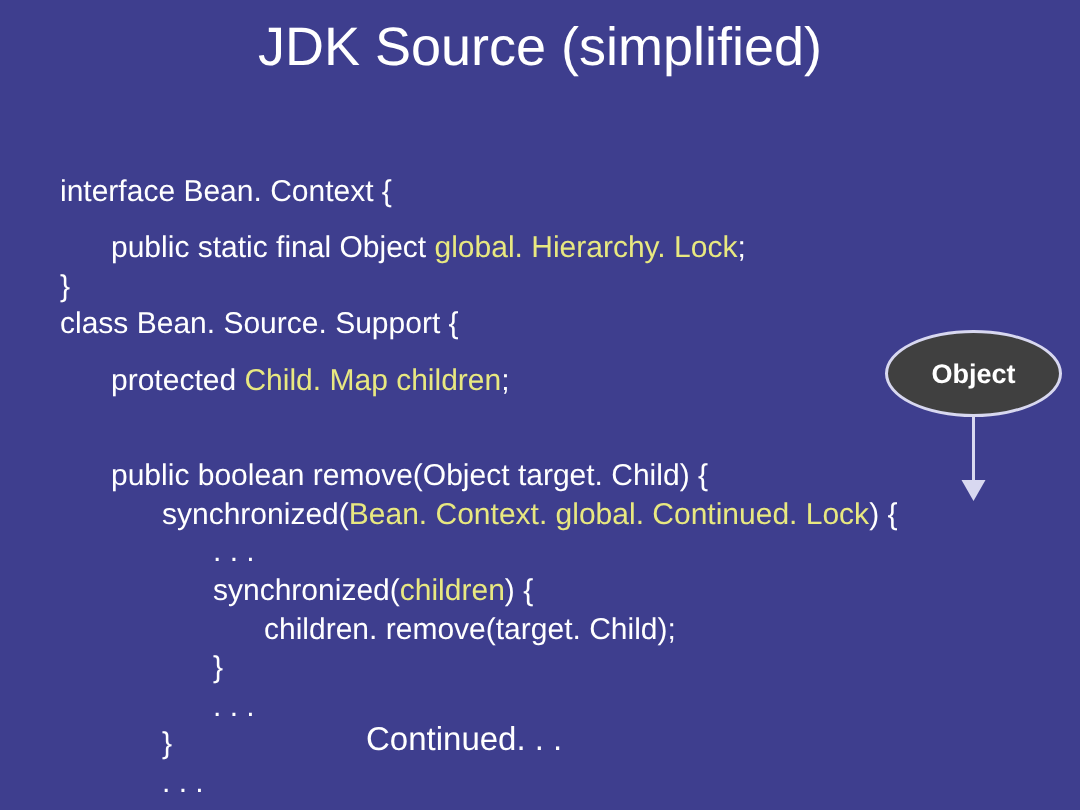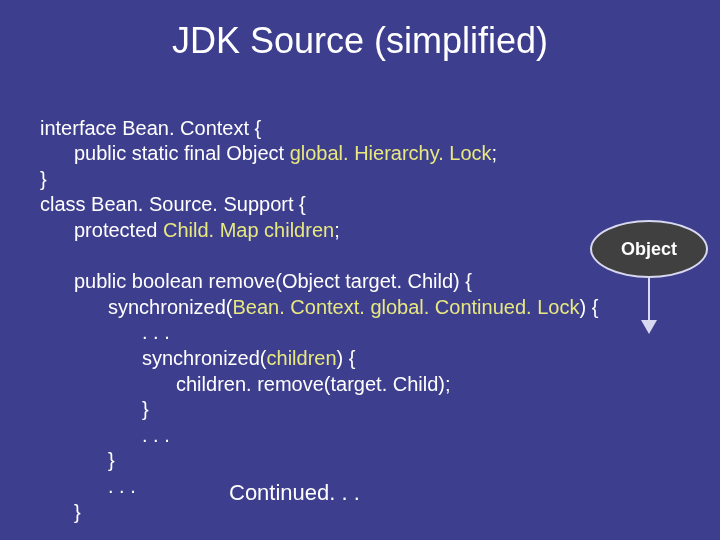--- a/index.html
+++ b/index.html
@@ -16,40 +16,40 @@
     position: relative;
     width: 720px;
     height: 540px;
     box-sizing: border-box;
   }
   .title {
     text-align: center;
     font-size: 36px;
     font-weight: 400;
     color: #fff;
-    padding-top: 20px;
+    padding-top: 10px;
     padding-bottom: 10px;
   }
   .code {
     position: absolute;
     top: 90px;
     left: 40px;
     font-size: 20px;
     line-height: 1.28;
     white-space: pre;
     font-family: Arial, Helvetica, sans-serif;
   }
-  .ind1 { padding-left: 34px; display: inline-block; }
+  .ind1 { padding-left: 34px; display: inline-block; margin-top: 12px; }
   .ind2 { padding-left: 68px; display: inline-block; }
   .ind3 { padding-left: 102px; display: inline-block; }
   .ind4 { padding-left: 136px; display: inline-block; }
   .accent { color: #e8e880; }
   .continued {
     position: absolute;
-    left: 229px;
+    left: 244px;
     top: 480px;
     font-size: 22px;
   }
   
   .diagram {
     position: absolute;
     top: 220px;
     left: 590px;
     width: 120px;
     height: 180px;

